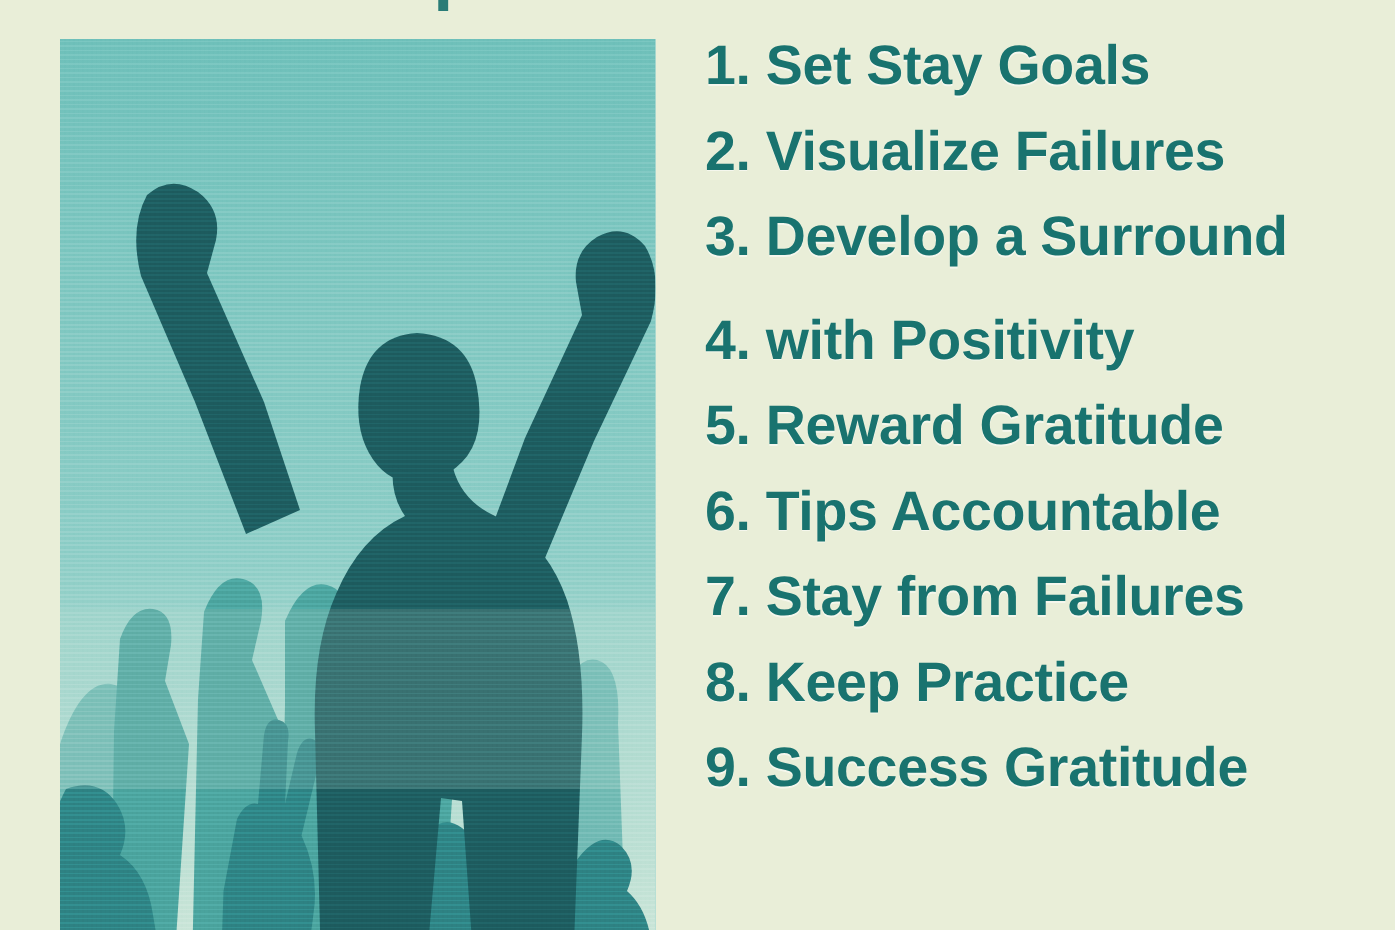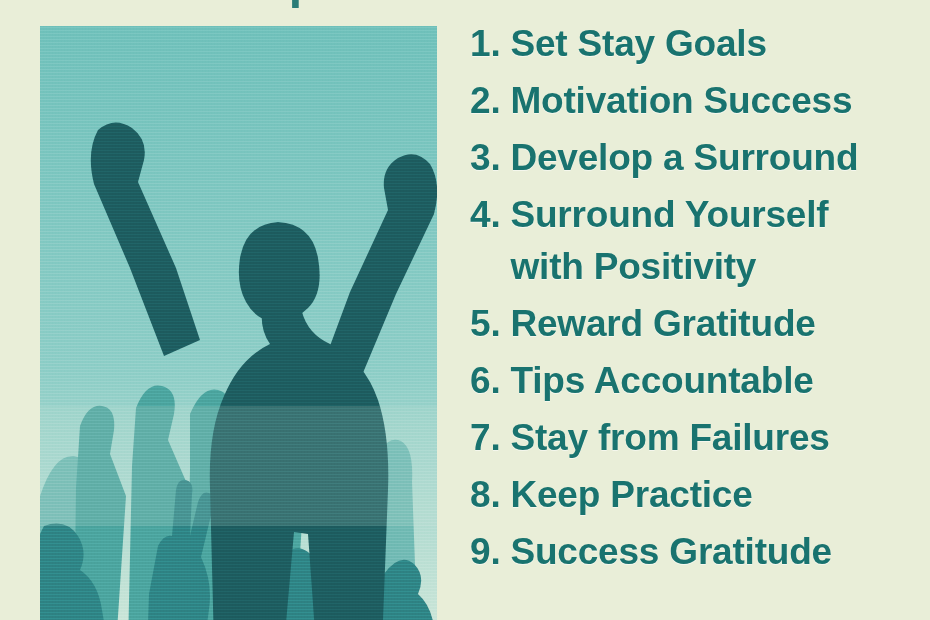--- a/index.html
+++ b/index.html
@@ -172,32 +172,31 @@
 
   <div class="tips">
 
     <div class="tip">
       <span class="tip-num">1.</span>
       <span class="tip-text">Set Stay Goals</span>
     </div>
 
     <div class="tip">
       <span class="tip-num">2.</span>
-      <span class="tip-text">Motivation Success</span>
+      <span class="tip-text">Visualize Failures</span>
     </div>
 
     <div class="tip">
       <span class="tip-num">3.</span>
       <span class="tip-text">Develop a Surround</span>
     </div>
 
     <div class="tip">
       <span class="tip-num">4.</span>
       <span class="tip-text">
-        <span>Surround Yourself</span>
         <span class="l2">with Positivity</span>
       </span>
     </div>
 
     <div class="tip">
       <span class="tip-num">5.</span>
       <span class="tip-text">Reward Gratitude</span>
     </div>
 
     <div class="tip">

